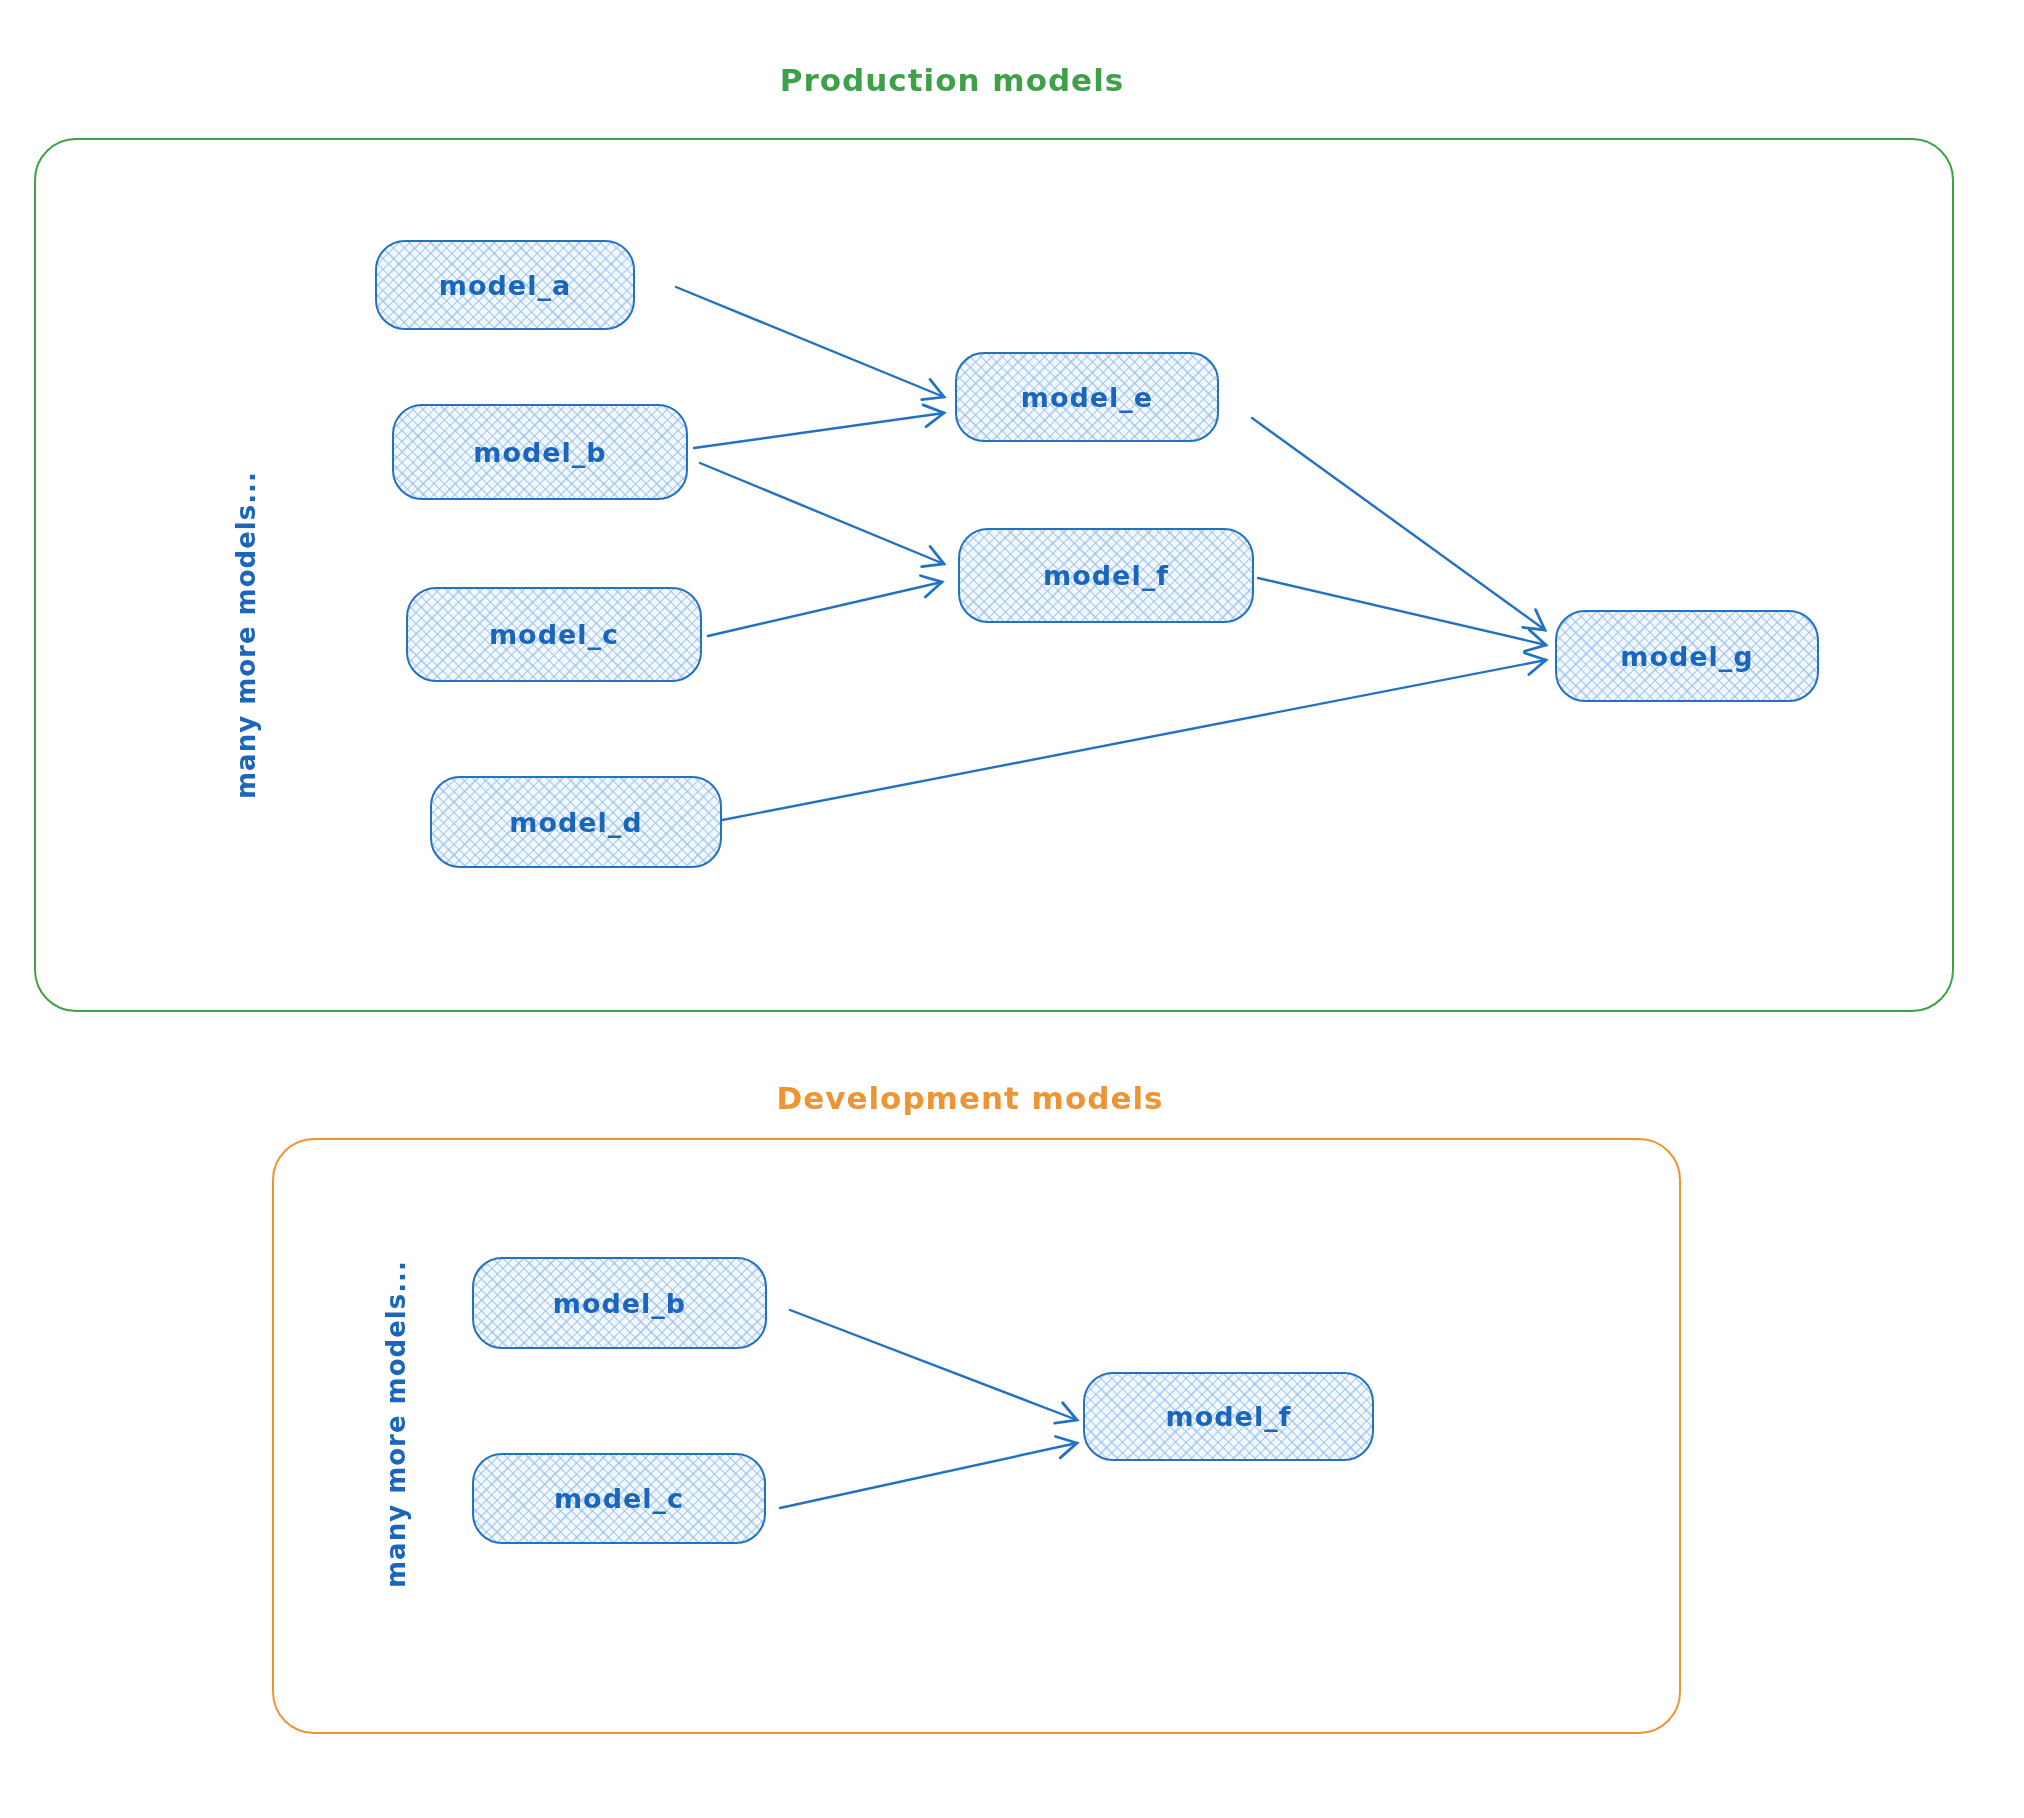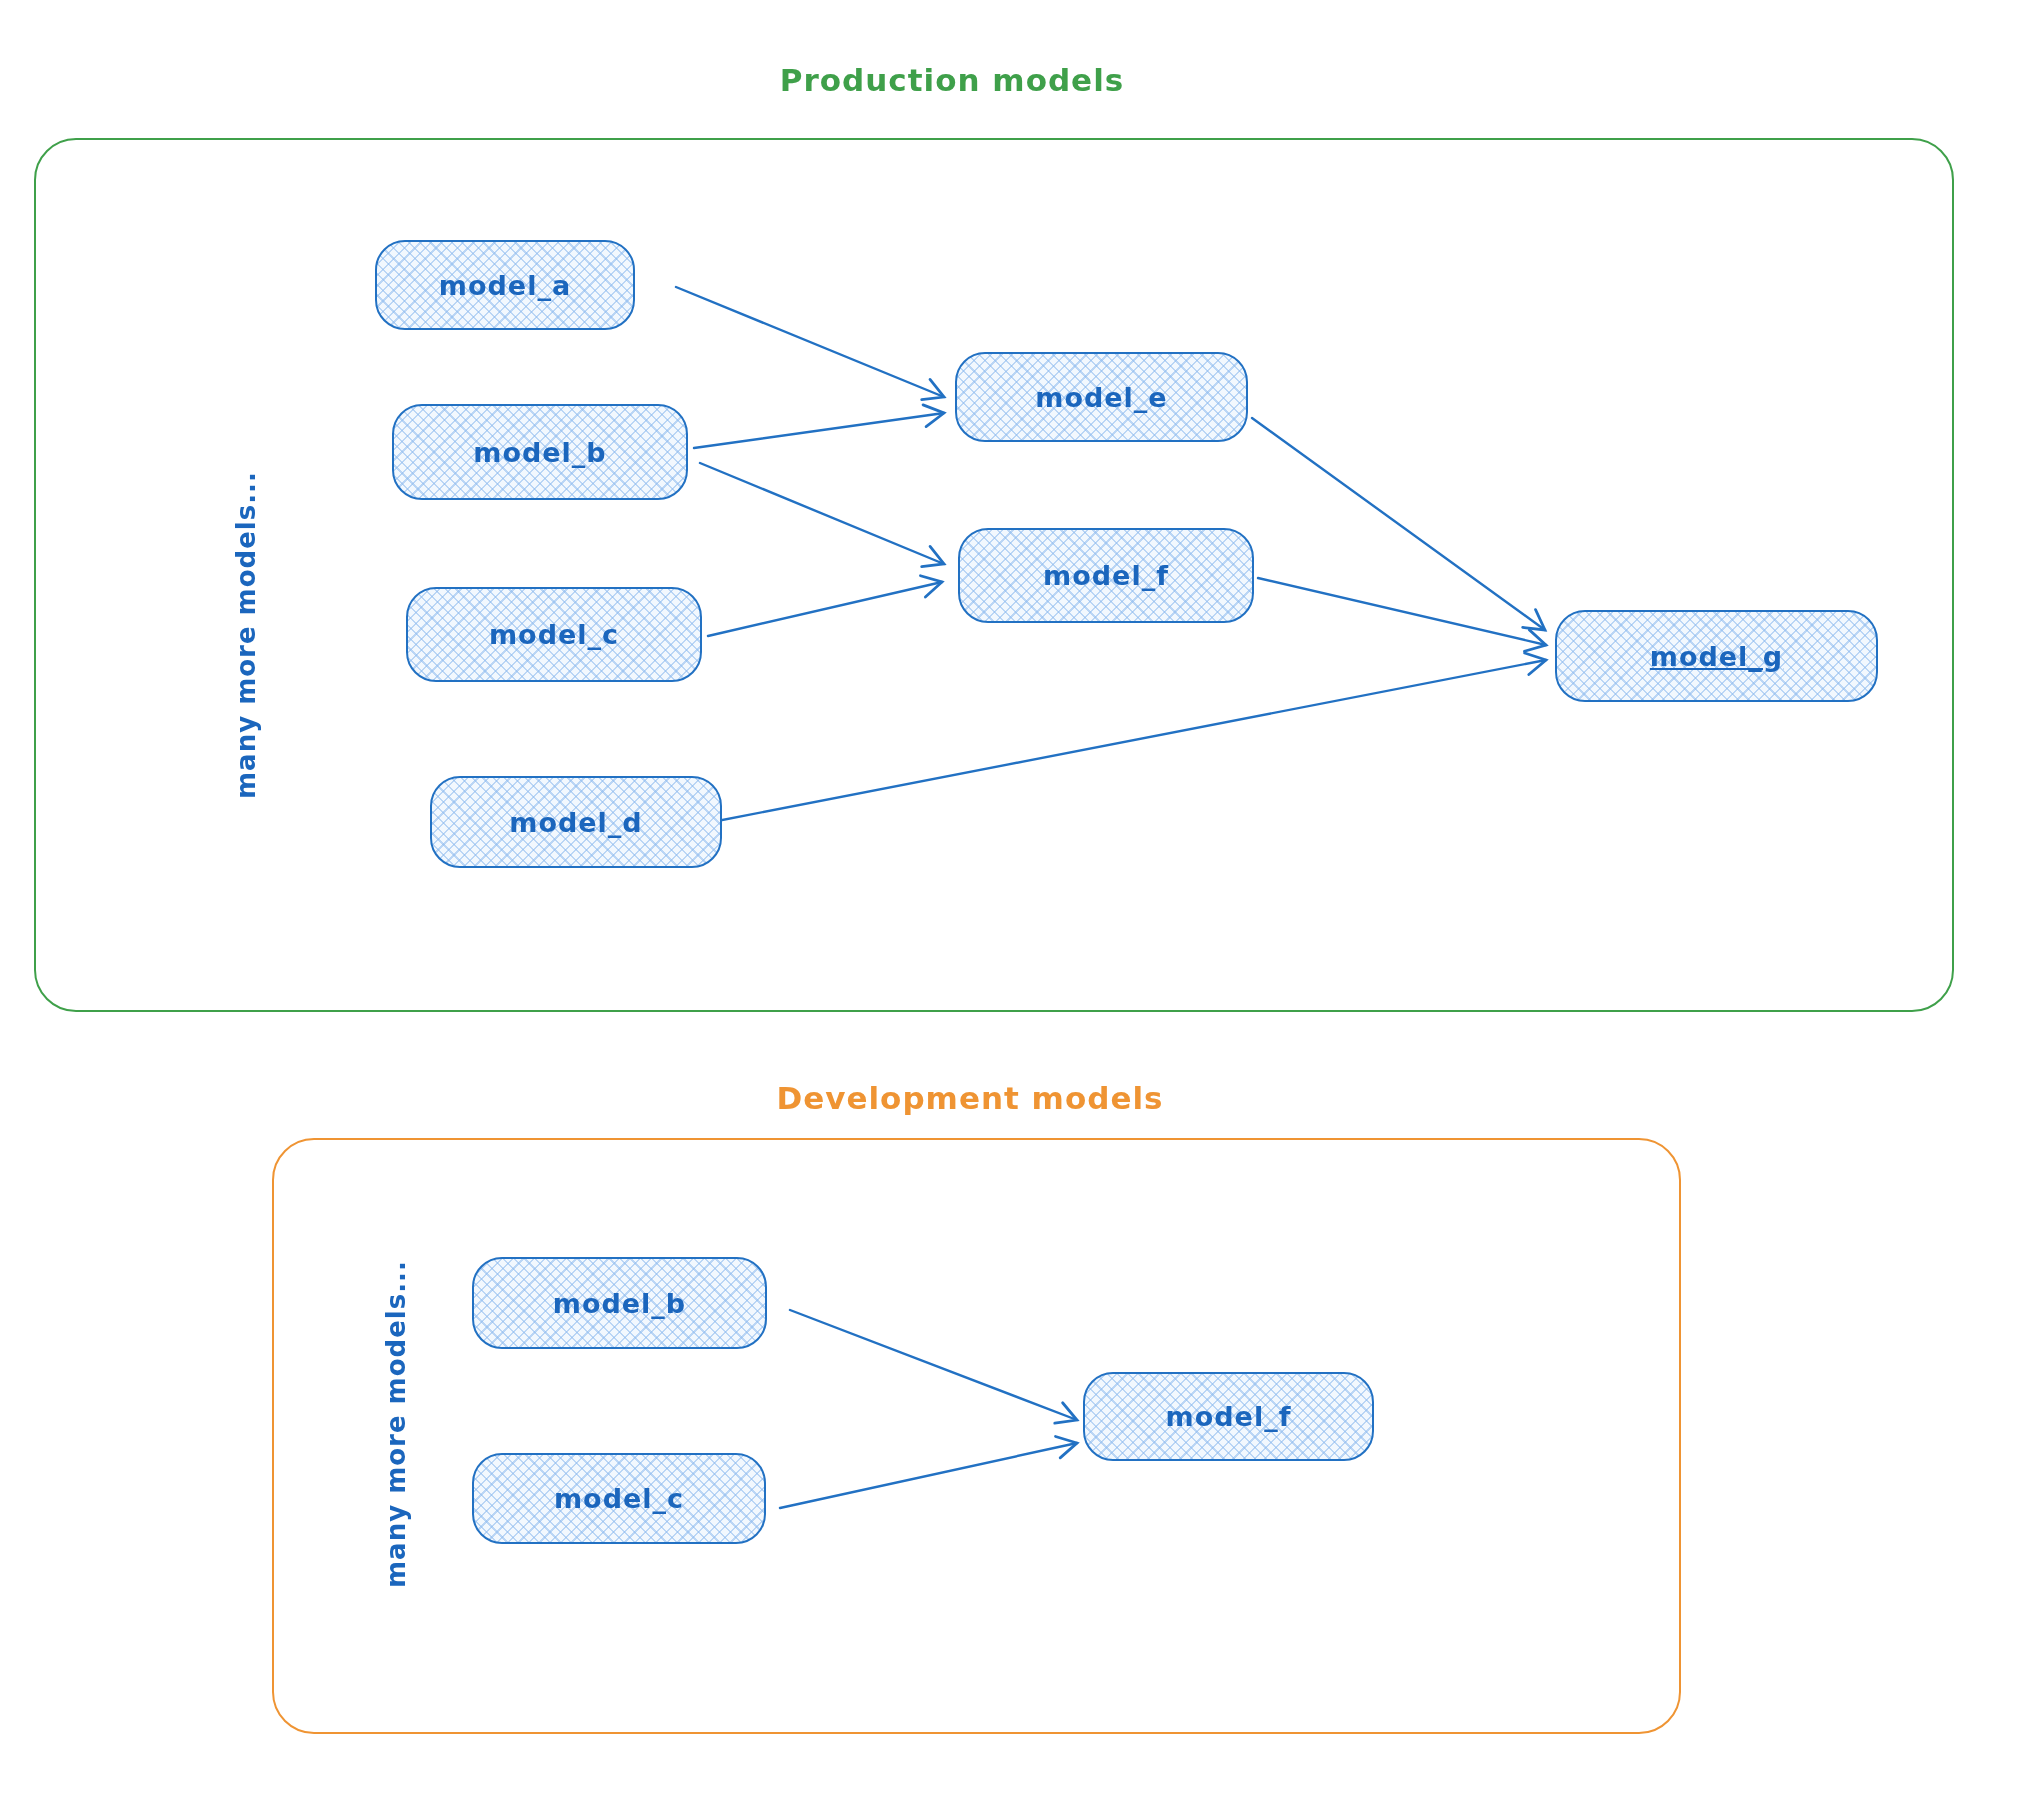--- a/index.html
+++ b/index.html
@@ -63,23 +63,23 @@
     background:
       repeating-linear-gradient(45deg,  rgba(141,186,238,0.55) 0 1.6px, transparent 1.6px 7.5px),
       repeating-linear-gradient(-45deg, rgba(141,186,238,0.55) 0 1.6px, transparent 1.6px 7.5px),
       var(--fill, #f2f8fe);
   }
   
   .p-a { left:375px; top:240px; width:260px; height:90px; }
   .p-b { left:392px; top:404px; width:296px; height:96px; }
   .p-c { left:406px; top:587px; width:296px; height:95px; }
   .p-d { left:402px; top:776px; width:292px; height:92px;margin-left:28px; }
-  .p-e { left:955px; top:352px; width:293px; height:90px; }
+  .p-e { left:955px; top:352px; width:264px; height:90px;border-radius:29px; }
   .p-f { left:958px; top:528px; width:296px; height:95px; }
-  .p-g { left:1555px; top:610px; width:323px; height:92px;text-decoration:underline; }
+  .p-g { left:1555px; top:610px; width:264px; height:92px; }
   
   .d-b { left:472px; top:1257px; width:295px; height:92px; }
   .d-c { left:472px; top:1453px; width:294px; height:91px; }
   .d-f { left:1083px; top:1372px; width:291px; height:89px; }
 
   svg.edges {
     position: absolute;
     left: 0; top: 0;
     width: 2024px; height: 1818px;
     pointer-events: none;

